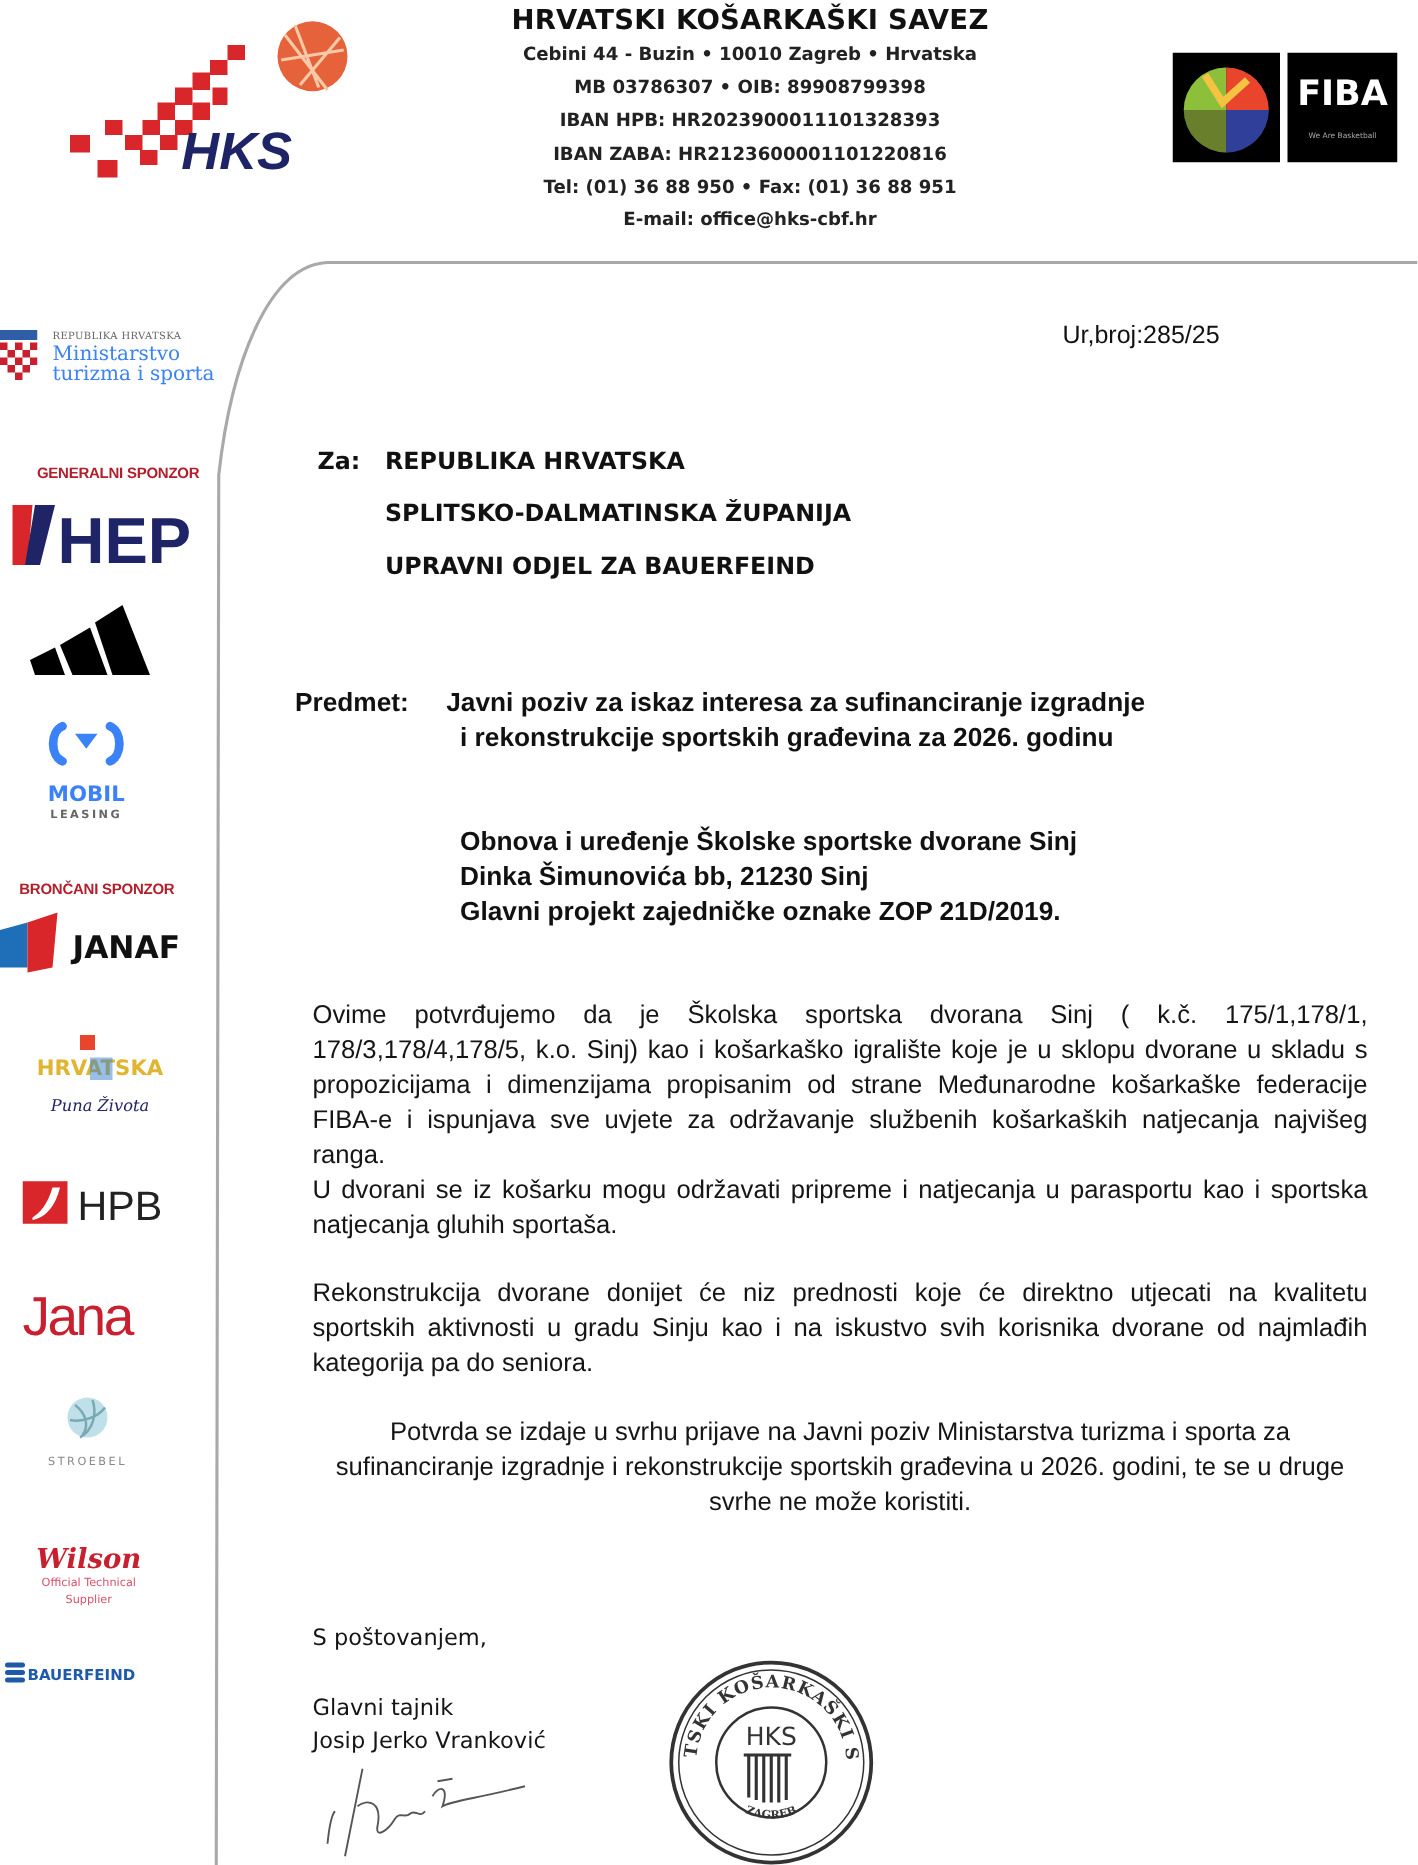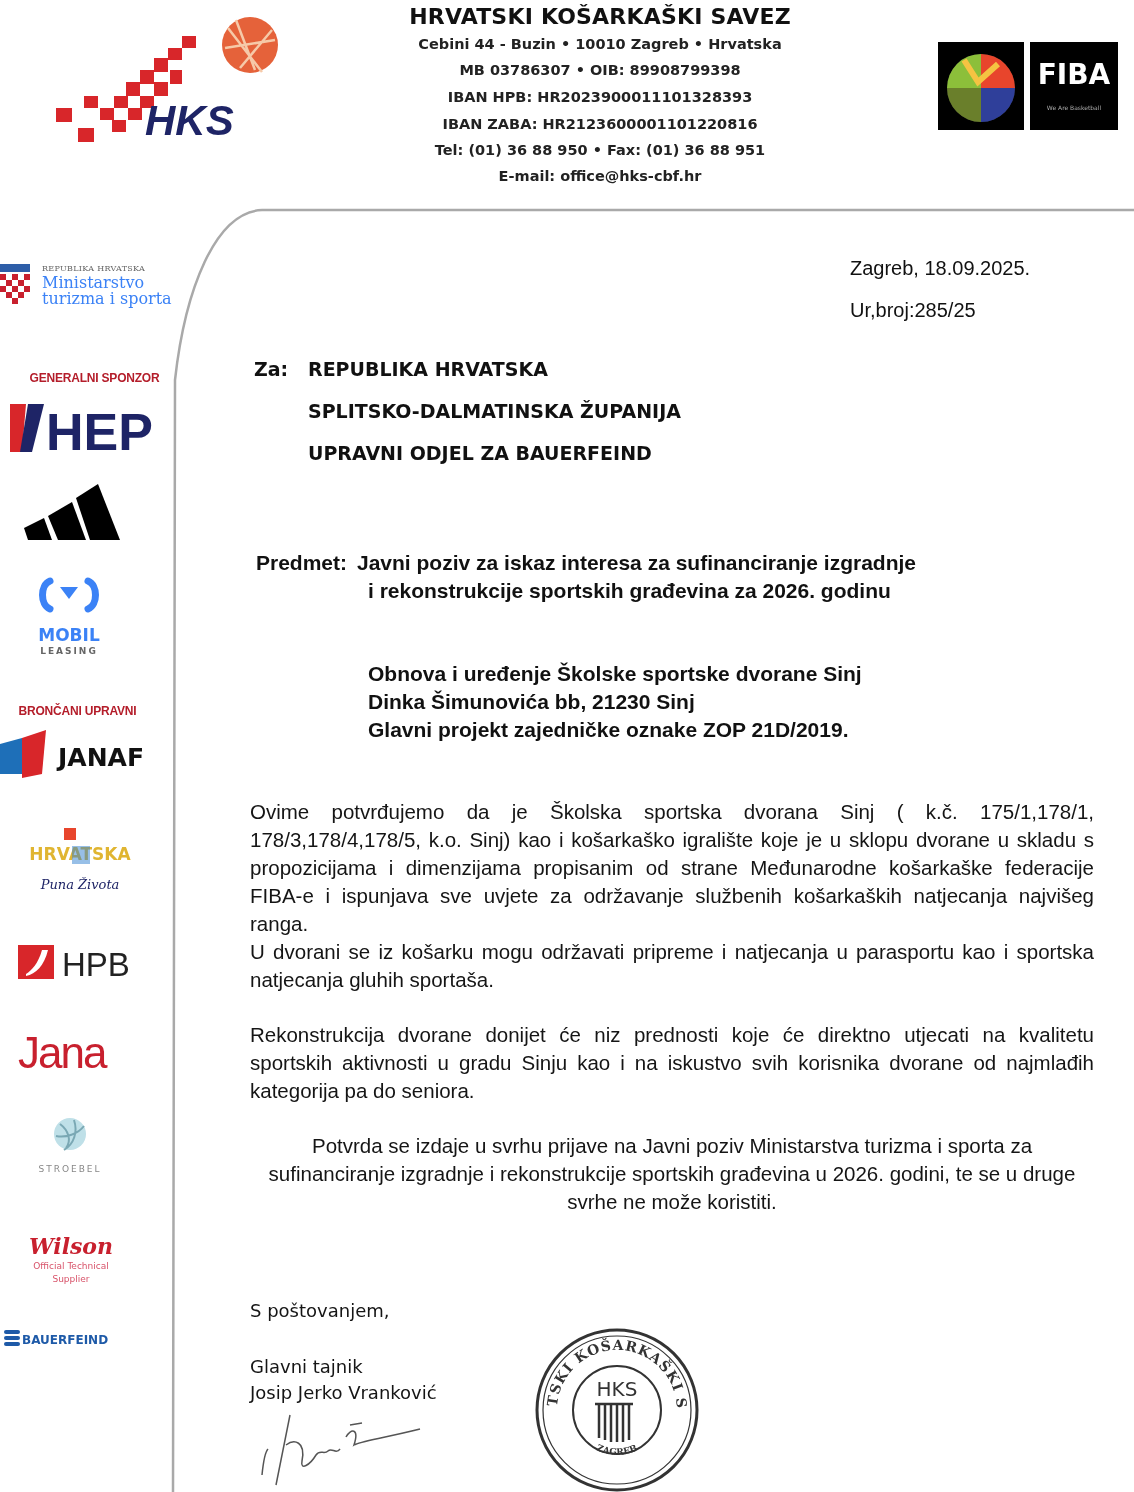--- a/index.html
+++ b/index.html
@@ -135,21 +135,21 @@
 <div class="abs" style="left:28px;top:575px;width:90px;height:82px">
   <svg width="90" height="82" viewBox="0 0 90 82">
     <path d="M22 6 C12 10 12 30 22 34" stroke="#3b82f6" stroke-width="7" fill="none" stroke-linecap="round"></path>
     <path d="M60 6 C70 10 70 30 60 34" stroke="#3b82f6" stroke-width="7" fill="none" stroke-linecap="round"></path>
     <path d="M32 12 L50 12 L41 24 Z" fill="#3b82f6"></path>
     <text x="41" y="66" text-anchor="middle" font-family="DejaVu Sans, sans-serif" font-weight="bold" font-size="17" fill="#3b82f6">MOBIL</text>
     <text x="41" y="79" text-anchor="middle" font-family="DejaVu Sans, sans-serif" font-weight="bold" font-size="9" letter-spacing="2" fill="#666">LEASING</text>
   </svg>
 </div>
 
-<div class="abs side spons-label" style="top:704px;left:0;width:155px">BRONČANI UPRAVNI</div>
+<div class="abs side spons-label" style="top:704px;left:0;width:155px">BRONČANI SPONZOR</div>
 <div class="abs" style="left:0;top:726px;width:160px;height:56px">
   <svg width="160" height="56" viewBox="0 0 160 56">
     <path d="M0 18 L22 12 L22 48 L0 48 Z" fill="#1e6fb8"></path>
     <path d="M22 12 L46 4 L42 48 L22 52 Z" fill="#d8262a"></path>
     <text x="58" y="40" font-family="DejaVu Sans, sans-serif" font-weight="bold" font-size="25" fill="#111">JANAF</text>
   </svg>
 </div>
 
 <div class="abs" style="left:14px;top:822px;width:135px;height:75px">
   <svg width="135" height="75" viewBox="0 0 135 75">
@@ -193,30 +193,29 @@
 <div class="abs" style="left:4px;top:1326px;width:130px;height:24px">
   <svg width="130" height="24" viewBox="0 0 130 24">
     <rect x="0" y="4" width="16" height="4" rx="2" fill="#1e5aa8"></rect>
     <rect x="0" y="10" width="16" height="4" rx="2" fill="#1e5aa8"></rect>
     <rect x="0" y="16" width="16" height="4" rx="2" fill="#1e5aa8"></rect>
     <text x="18" y="18" font-family="DejaVu Sans, sans-serif" font-weight="bold" font-size="12" fill="#1e5aa8">BAUERFEIND</text>
   </svg>
 </div>
 
 <div class="abs date">
-  <div>Zagreb, 18.09.2025.</div>
   <div>Ur,broj:285/25</div>
 </div>
 
 <div class="abs za-lbl">Za:</div>
 <div class="abs za-line" style="top:358px">REPUBLIKA HRVATSKA</div>
 <div class="abs za-line" style="top:400px">SPLITSKO-DALMATINSKA ŽUPANIJA</div>
 <div class="abs za-line" style="top:442px">UPRAVNI ODJEL ZA BAUERFEIND</div>
 
-<div class="abs pred" style="left:256px;top:551px">Predmet:</div>
+<div class="abs pred" style="left:236px;top:551px">Predmet:</div>
 <div class="abs pred" style="left:357px;top:551px">Javni poziv za iskaz interesa za sufinanciranje izgradnje</div>
 <div class="abs pred" style="left:368px;top:579px">i rekonstrukcije sportskih građevina za 2026. godinu</div>
 
 <div class="abs pred" style="left:368px;top:662px">Obnova i uređenje Školske sportske dvorane  Sinj</div>
 <div class="abs pred" style="left:368px;top:690px">Dinka Šimunovića bb, 21230 Sinj</div>
 <div class="abs pred" style="left:368px;top:718px">Glavni projekt zajedničke oznake ZOP 21D/2019.</div>
 
 <div class="abs para" style="top:798px">
   <p>Ovime potvrđujemo da je Školska sportska dvorana Sinj  ( k.č. 175/1,178/1, 178/3,178/4,178/5, k.o. Sinj)  kao i košarkaško igralište koje je u sklopu dvorane u skladu s propozicijama i dimenzijama propisanim od strane Međunarodne košarkaške federacije FIBA-e  i ispunjava sve uvjete za  održavanje službenih košarkaških natjecanja najvišeg ranga.</p>
   <p>U dvorani se iz košarku mogu održavati pripreme i natjecanja u parasportu kao i sportska natjecanja gluhih sportaša.</p>

